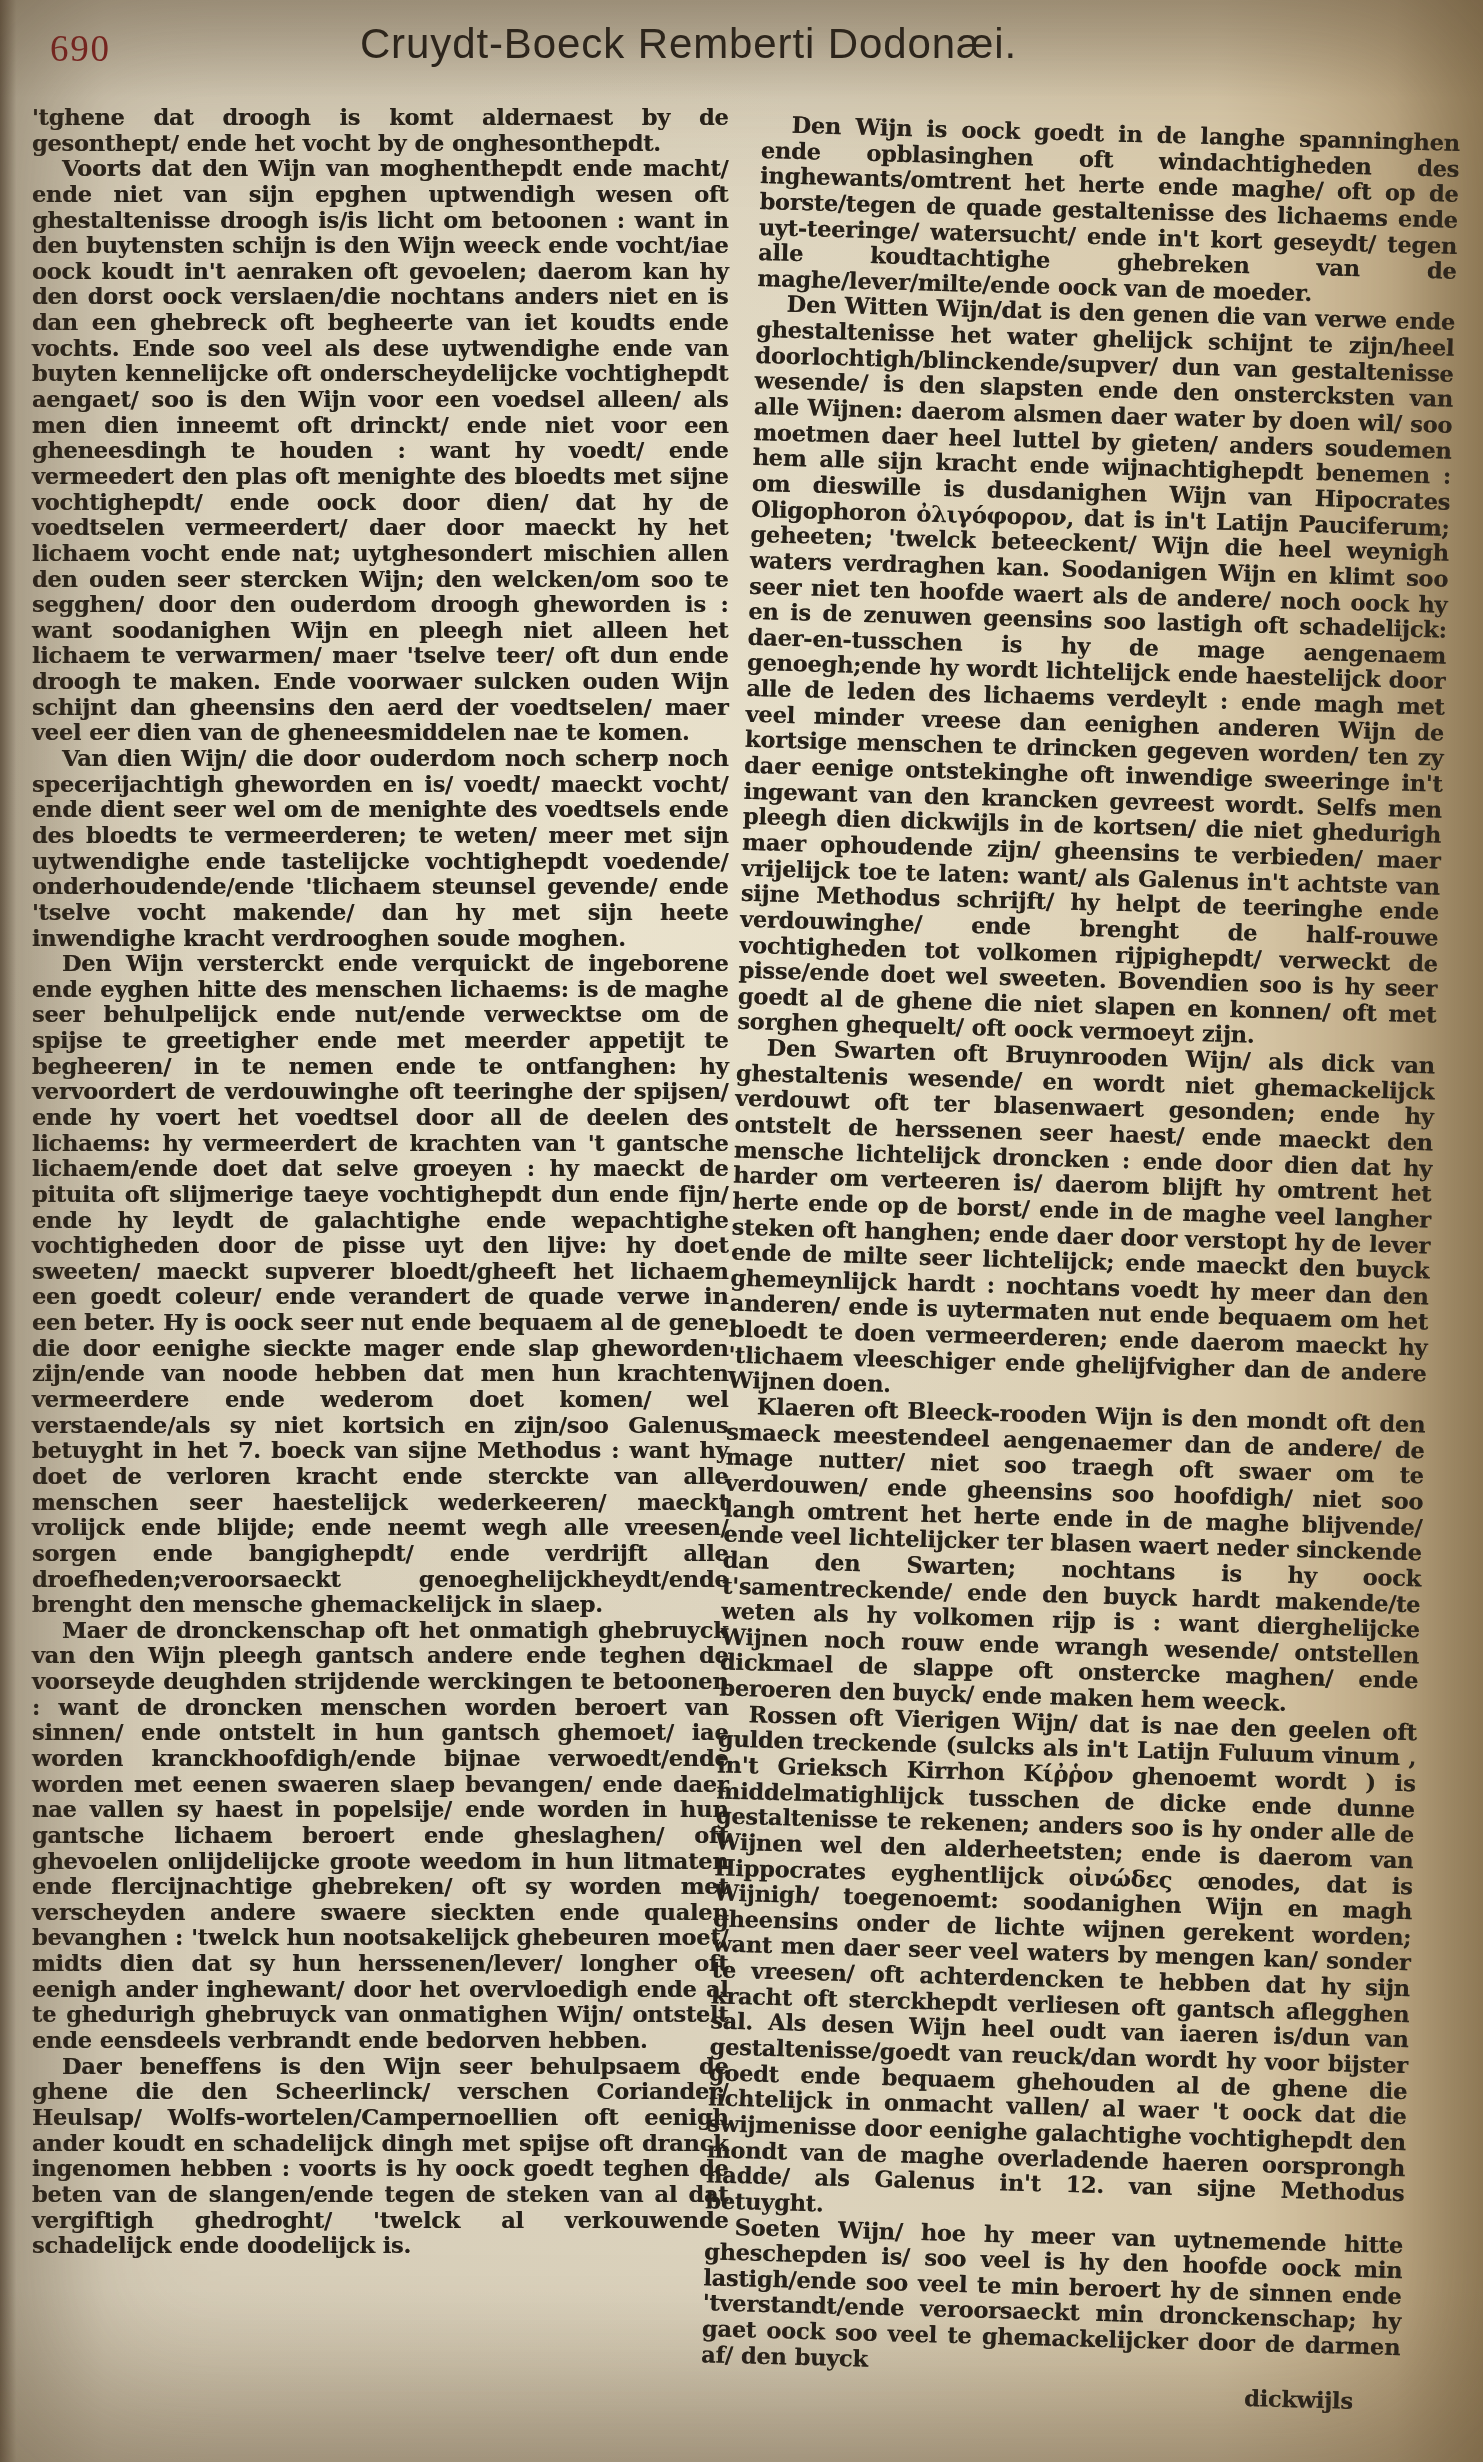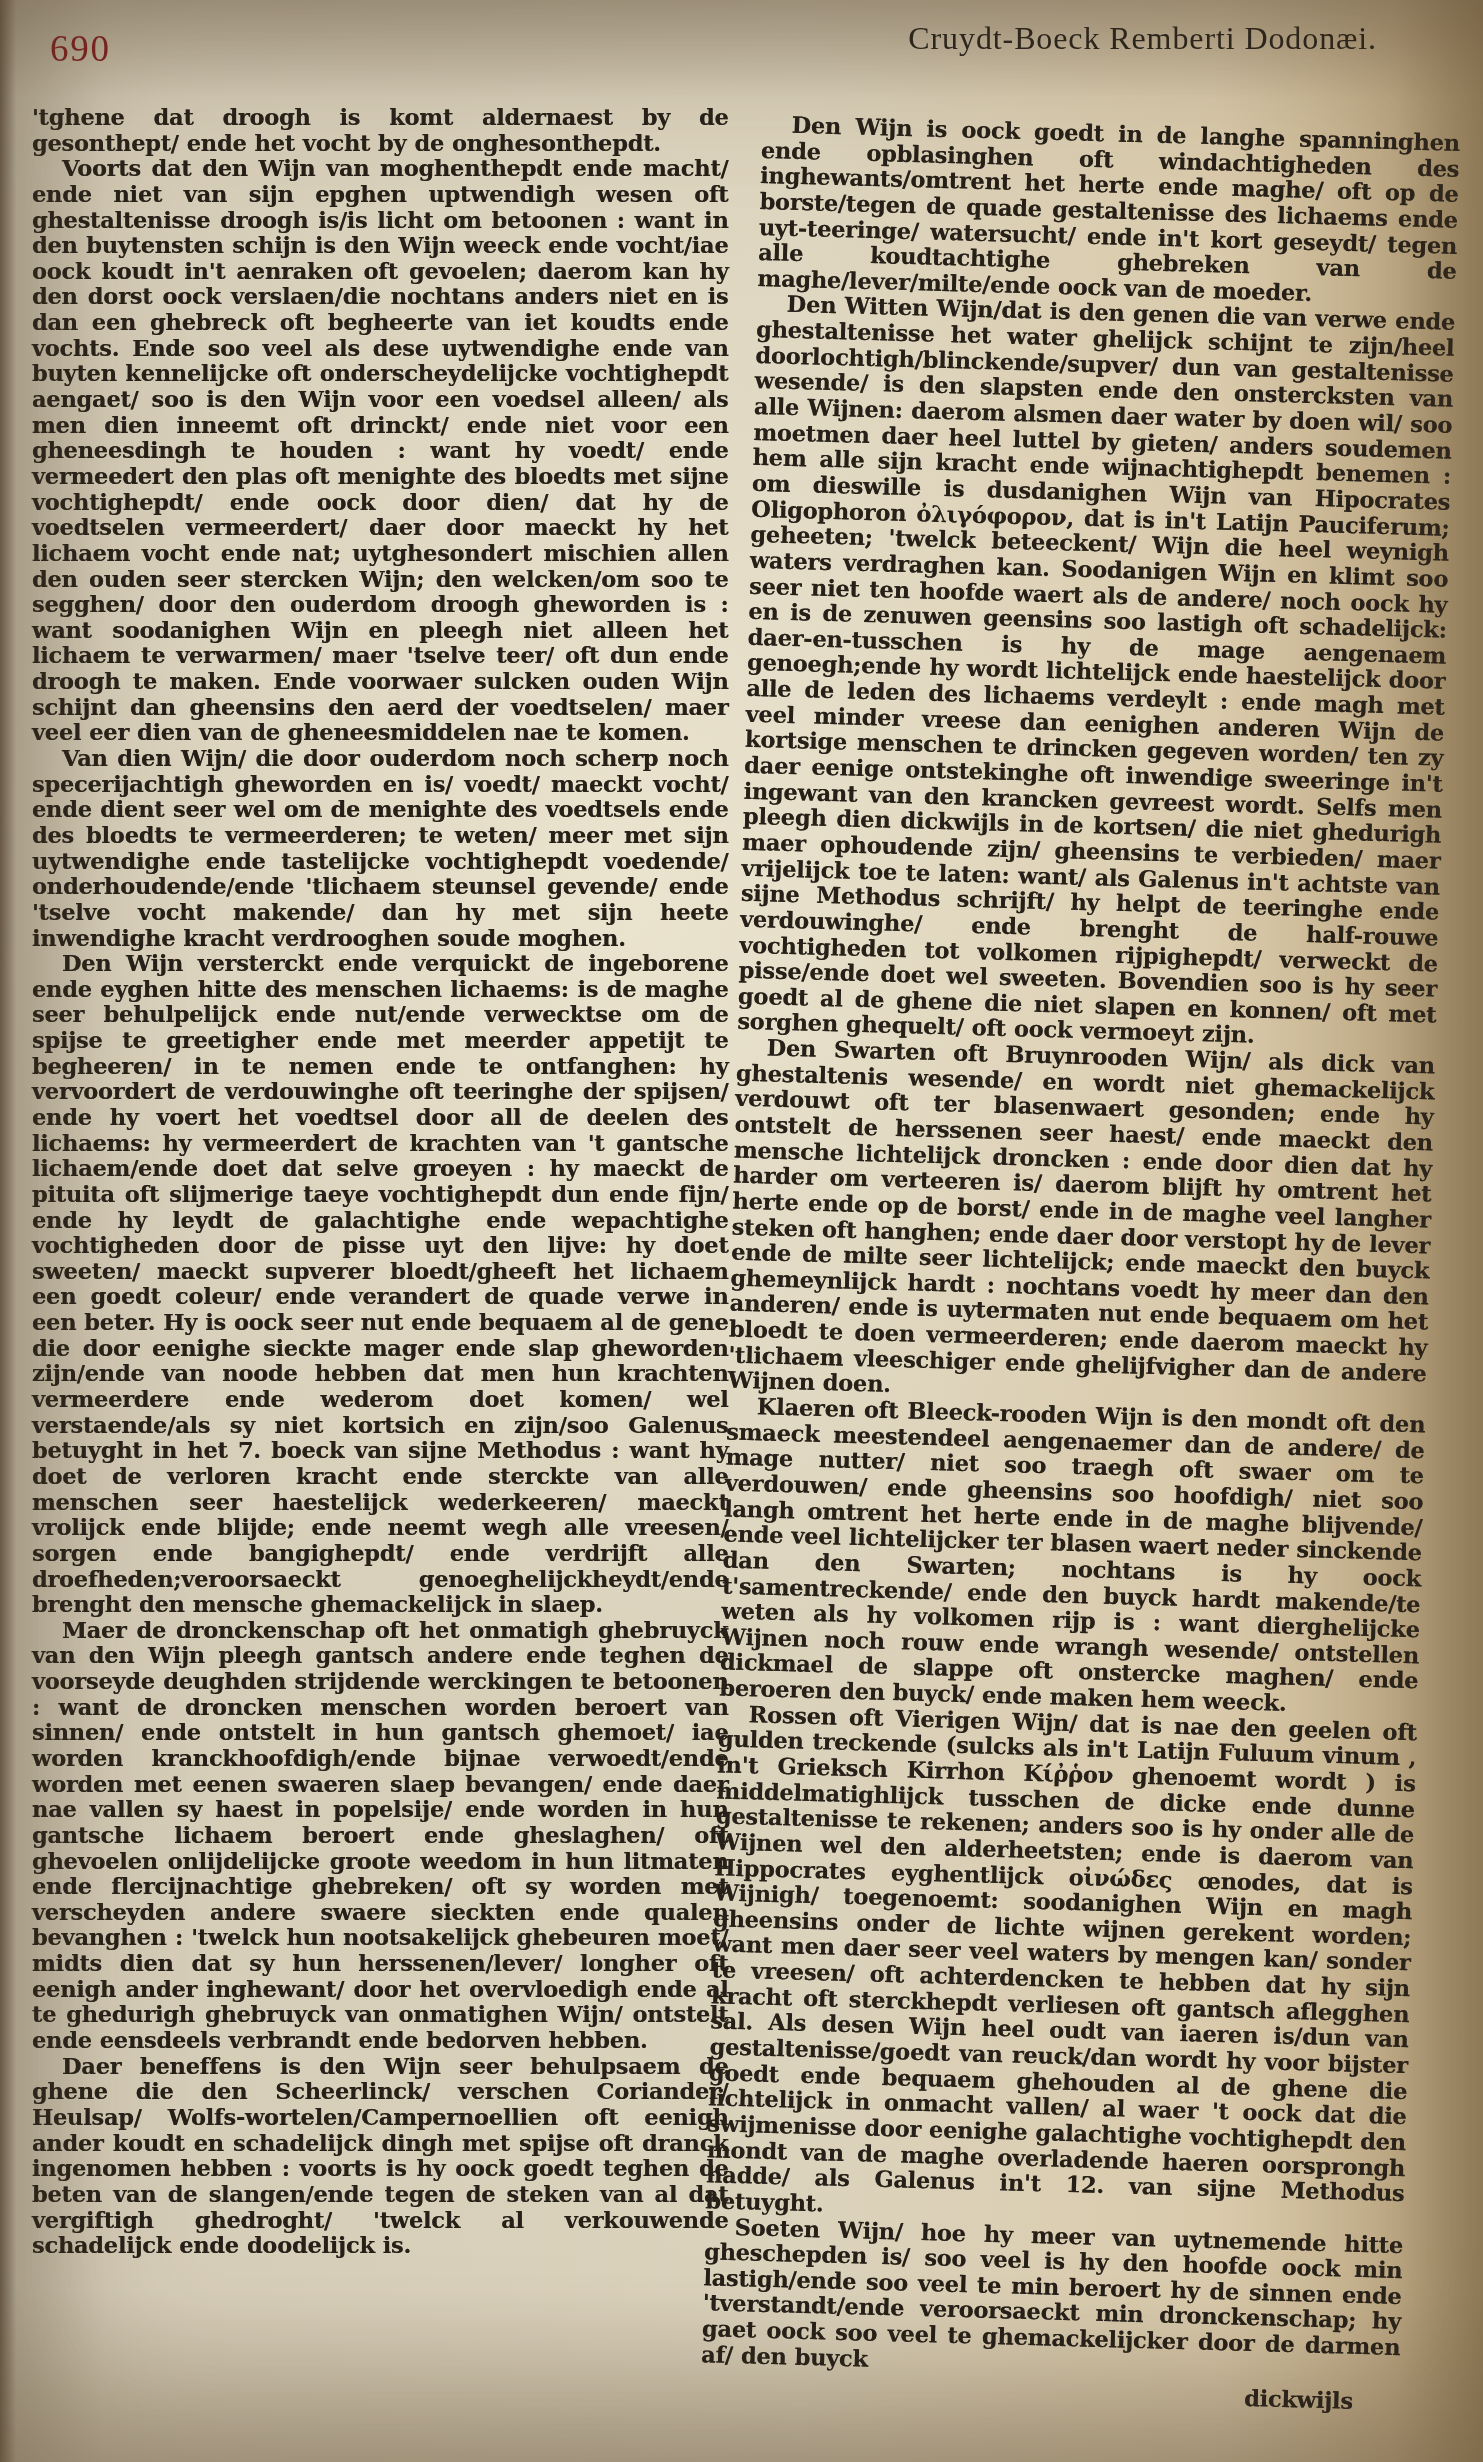--- a/index.html
+++ b/index.html
@@ -20,23 +20,23 @@
   }
   
   .header { position:relative; height:89px; }
   .folio {
     position:absolute; left:50px; top:27px;
     font-family:"Liberation Serif", serif;
     font-size:37px; color:#7f1d1d; letter-spacing:1.8px;
   }
   .running-title {
     position:absolute; left:0; right:106px; top:19.5px;
-    text-align:right;
-    font-family:Liberation Serif, serif;
-    font-size:32px; color:#25201a; letter-spacing:0.9px;
+    text-align:center;
+    font-family:Liberation Sans, sans-serif;
+    font-size:42px; color:#25201a; letter-spacing:0.9px;
   }
   
   .columns {
     position:relative;
     display:flex; gap:33px;
     padding:16px 23px 0 32px;
   }
   .col { color:#262019; }
   .col p {
     margin:0;

